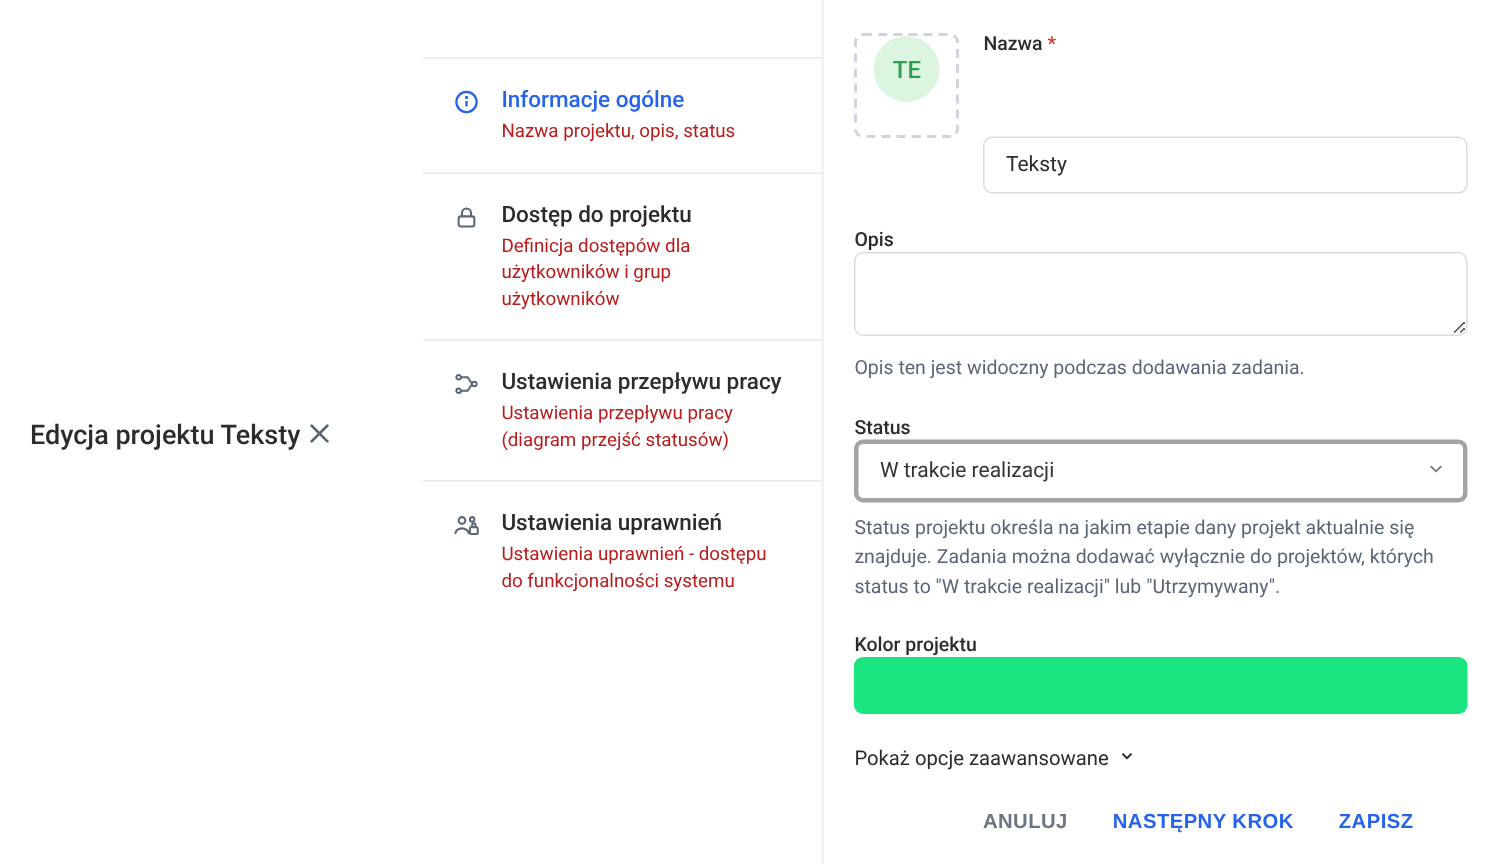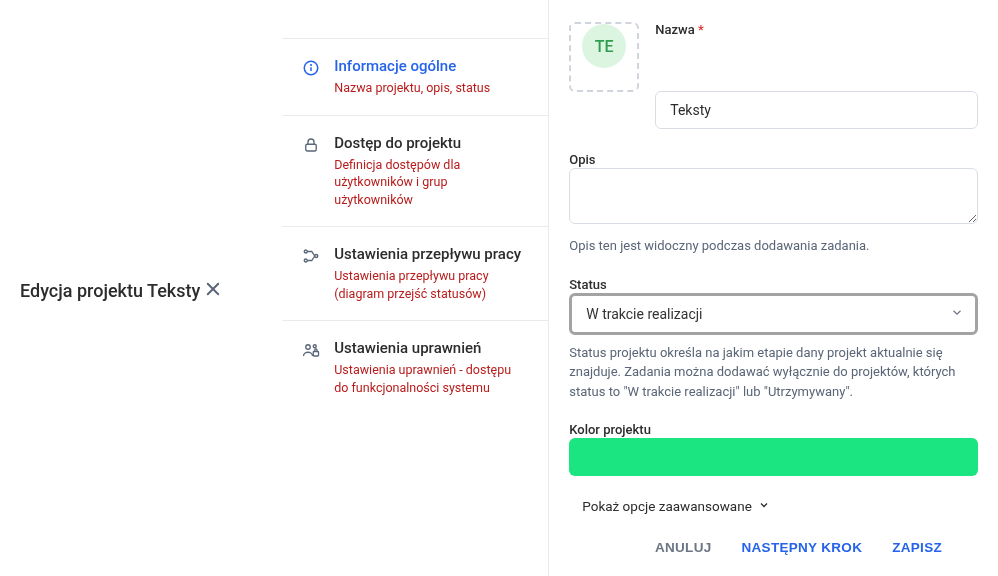--- a/index.html
+++ b/index.html
@@ -206,21 +206,20 @@
       cursor: pointer;
     }
     .advanced-toggle {
       display: inline-flex;
       align-items: center;
       gap: 6px;
       font-size: 13.5px;
       color: #2c2c2c;
       cursor: pointer;
       padding: 4px 0;
-      margin-left: 13px;
     }
     .dialog-footer {
       display: flex;
       justify-content: flex-end;
       gap: 22px;
       padding: 16px 32px 18px 20px;
     }
     .footer-btn {
       background: none;
       border: none;

